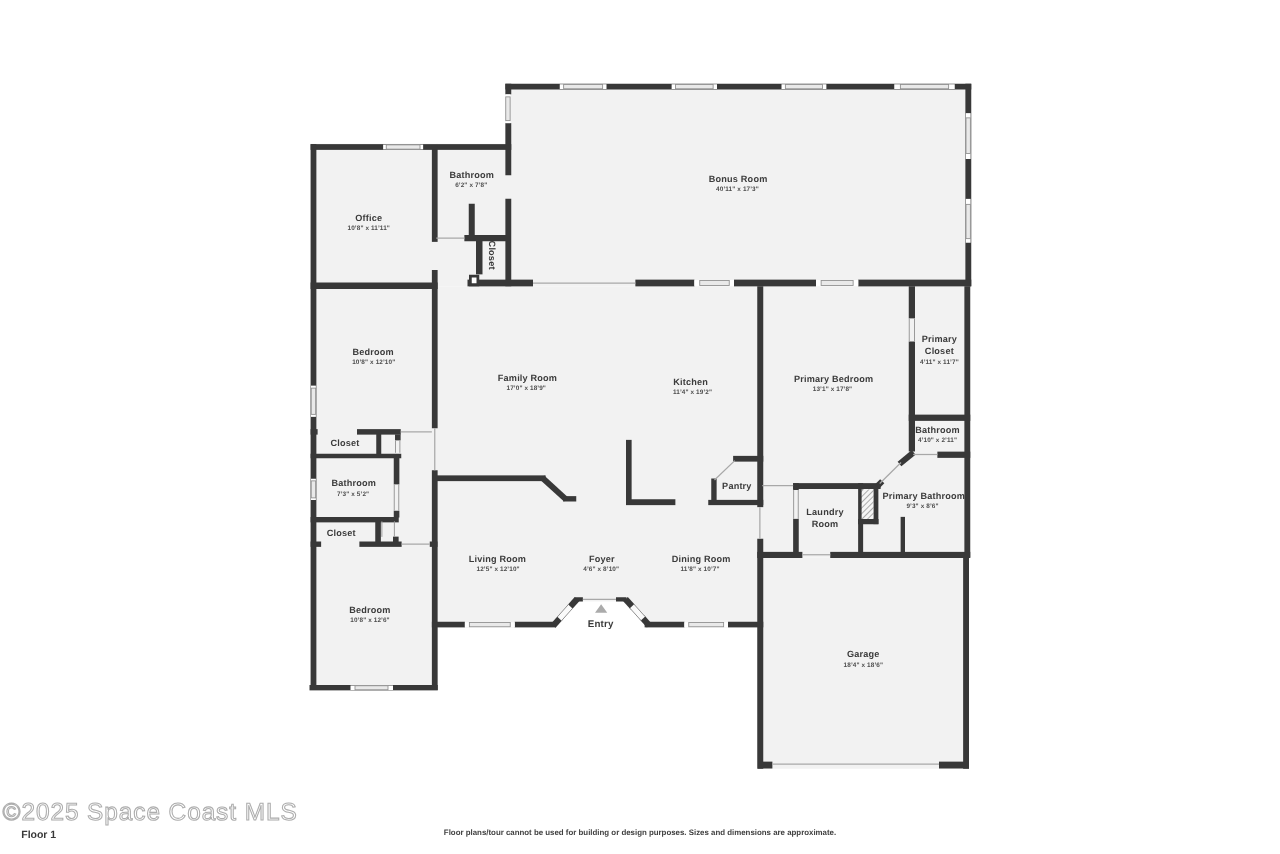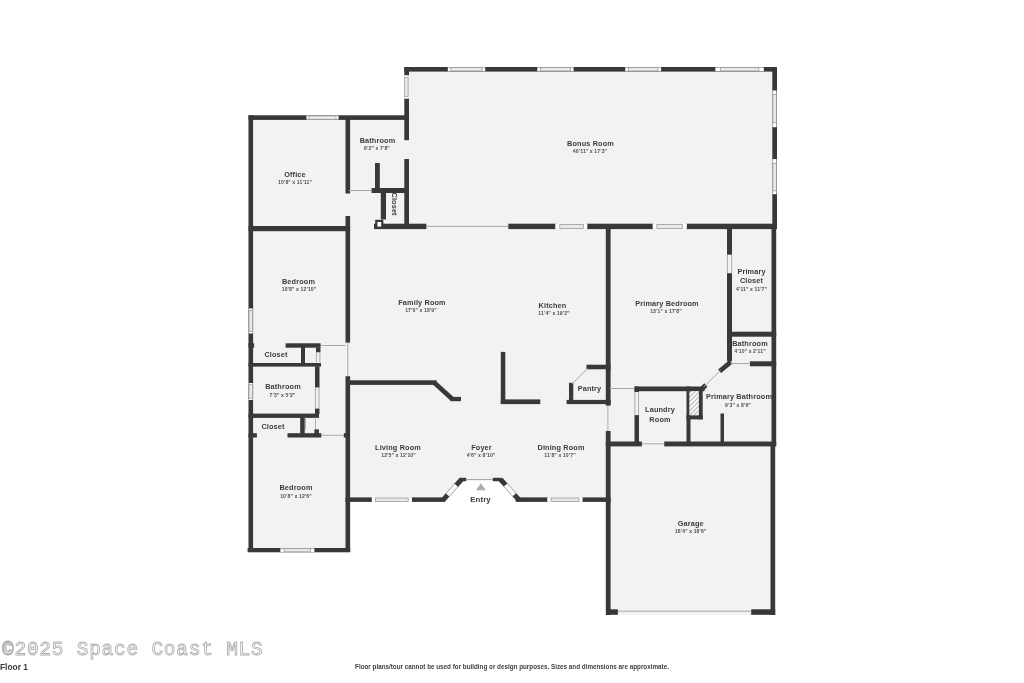--- a/index.html
+++ b/index.html
@@ -420,18 +420,18 @@
         </g>
 
 <polygon points="476,491.1 485.8,491.1 480.9,484.2" fill="#ababab"></polygon>
 
 <g>
           <text class="rn" x="480.5" y="502.5" style="font-size:7.8px">Entry</text>
         </g>
 </g>
 </svg>
 
-<div style="position:absolute;left:2px;top:639px;font-family:Liberation Mono, monospace;font-size:19.5px;font-weight:400;color:transparent;-webkit-text-stroke:0.85px #adadad;letter-spacing:0.75px;">©2025 Space Coast MLS</div>
-
-<div style="position:absolute;left:0;top:661.5px;font-family:'Liberation Sans',sans-serif;font-size:8.4px;font-weight:700;color:#383838;">Floor 1</div>
+<div style="position:absolute;left:2px;top:639px;font-family:Liberation Sans, sans-serif;font-size:19.5px;font-weight:400;color:transparent;-webkit-text-stroke:0.85px #adadad;letter-spacing:0.75px;">©2025 Space Coast MLS</div>
+
+<div style="position:absolute;left:17px;top:661.5px;font-family:'Liberation Sans',sans-serif;font-size:8.4px;font-weight:700;color:#383838;">Floor 1</div>
 
 <div style="position:absolute;left:0;top:663px;width:1024px;text-align:center;font-family:'Liberation Sans',sans-serif;font-size:6.3px;font-weight:700;color:#3f3f3f;">Floor plans/tour cannot be used for building or design purposes. Sizes and dimensions are approximate.</div>
 </div>
 
 </body></html>

